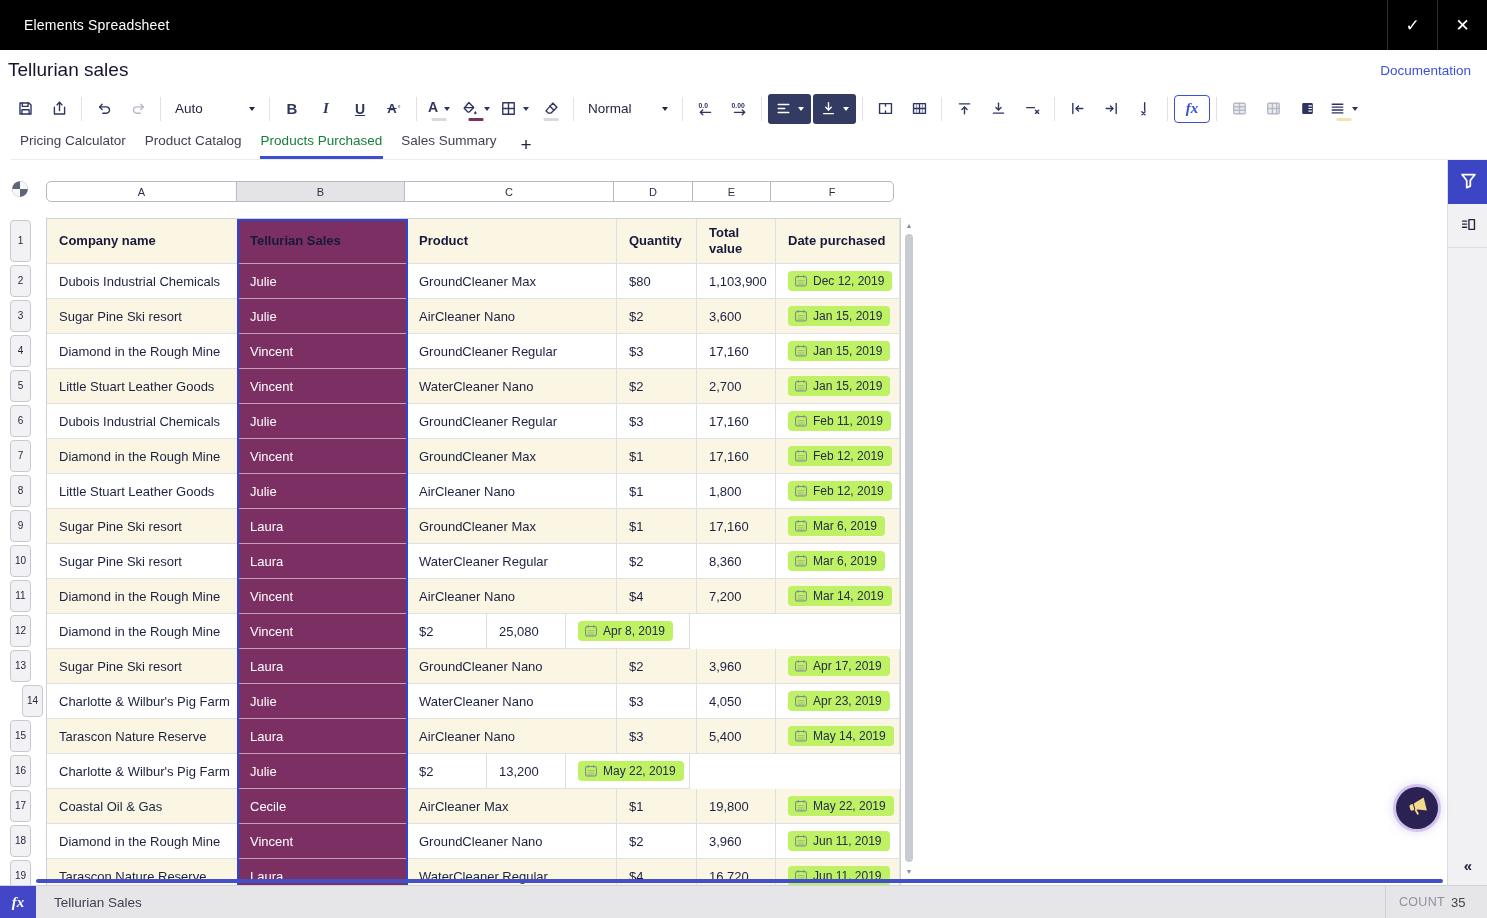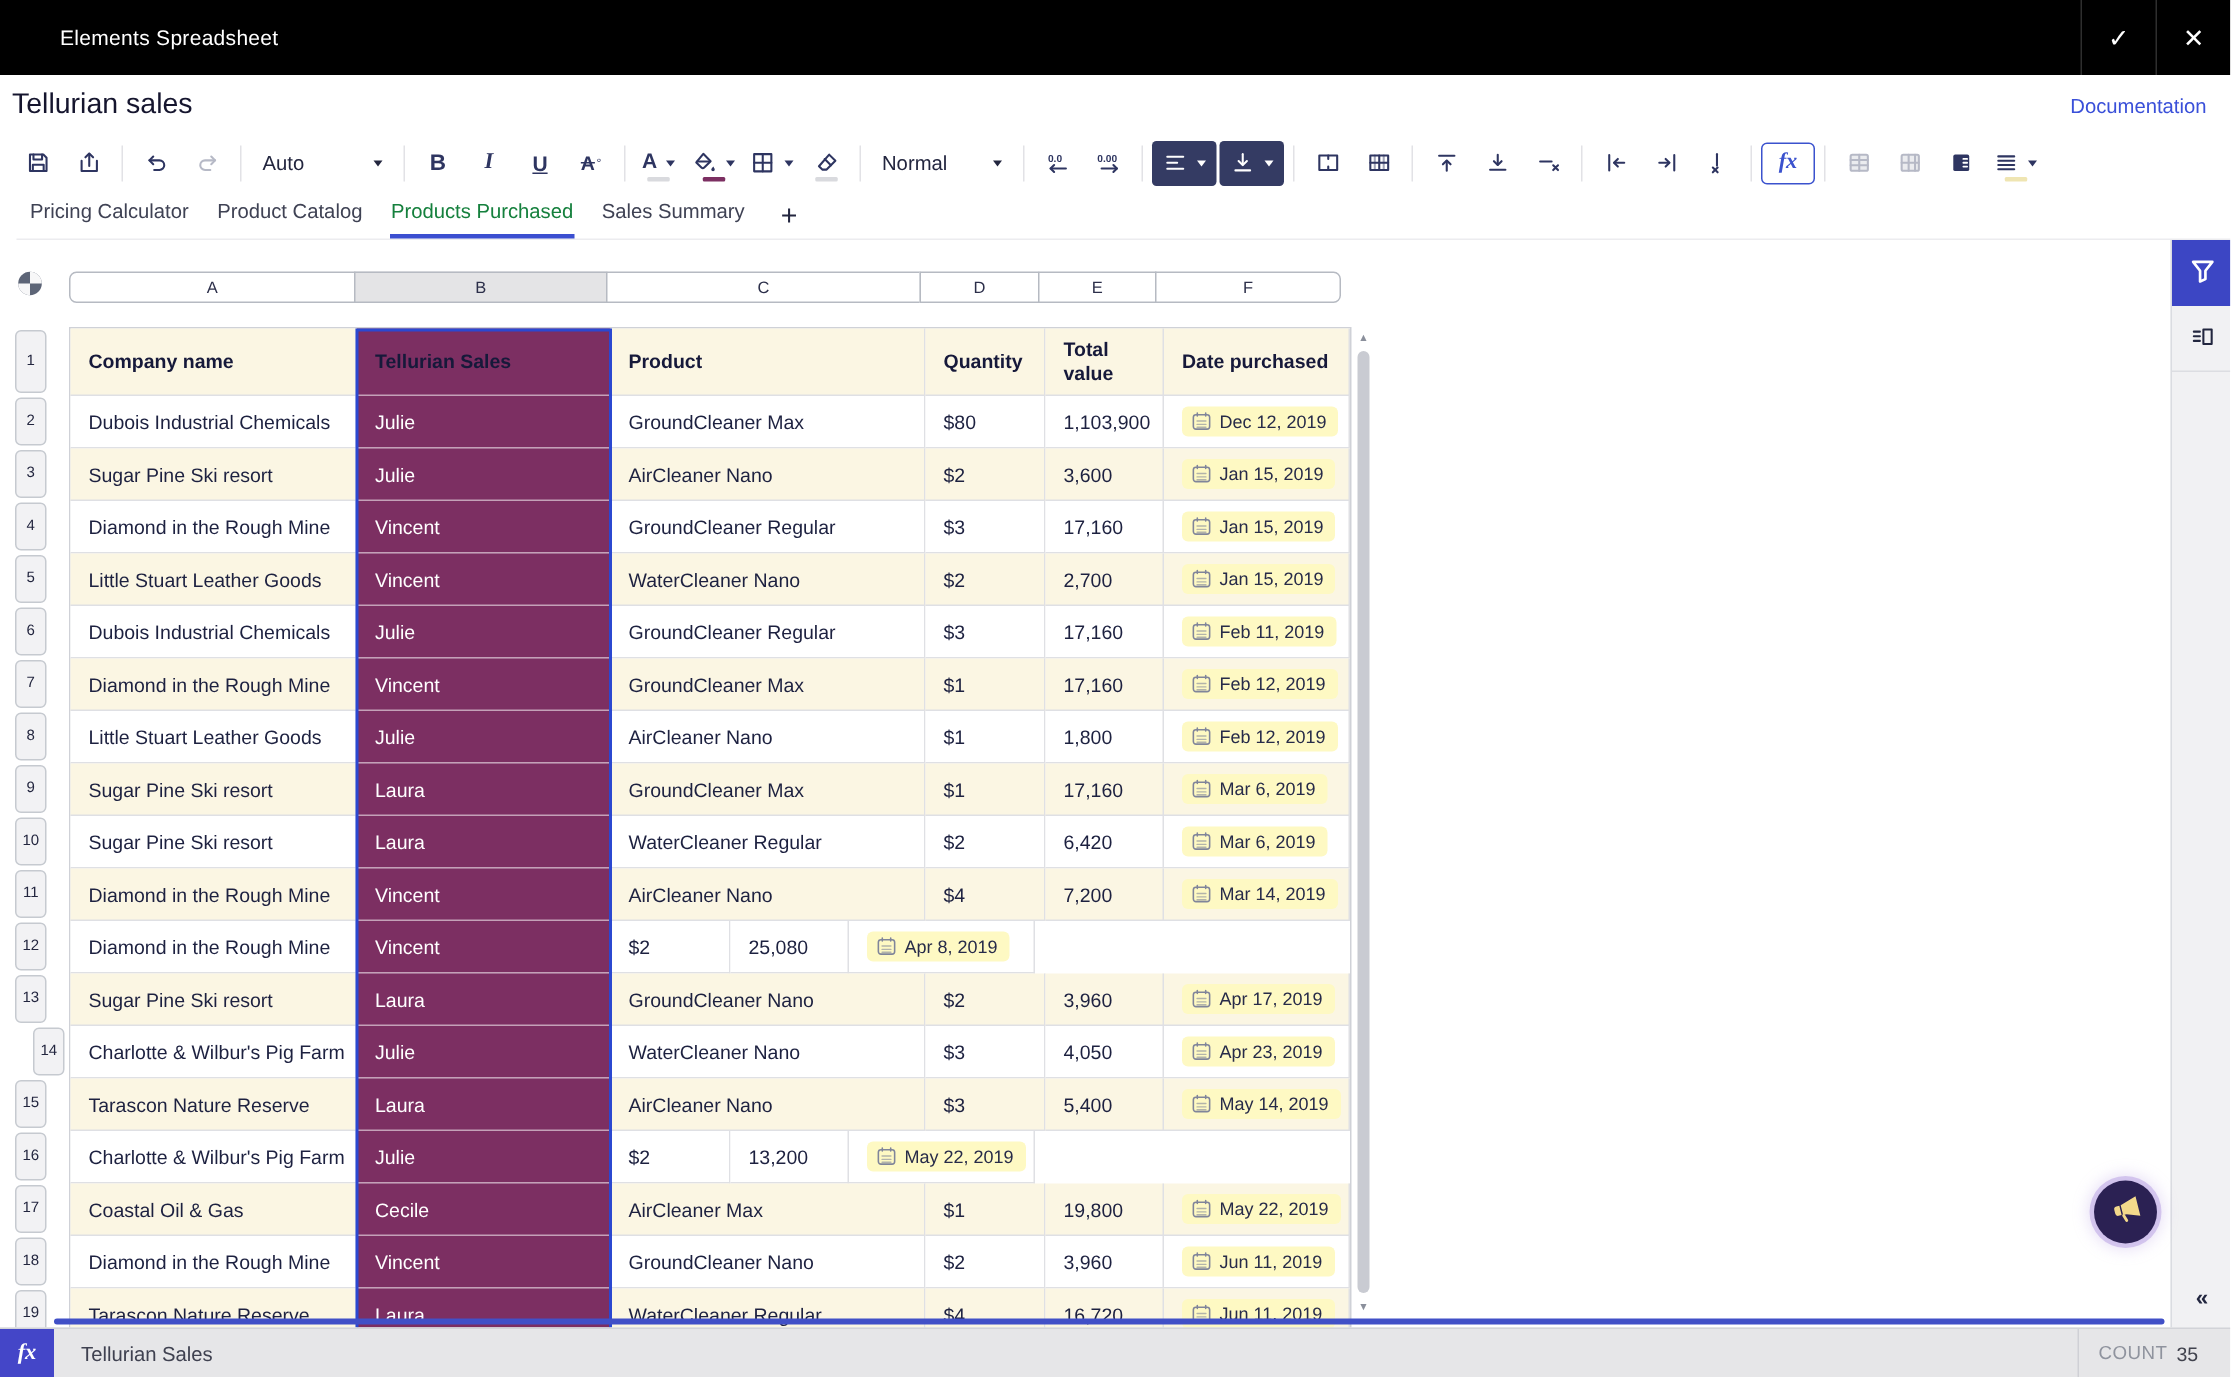--- a/index.html
+++ b/index.html
@@ -2,21 +2,21 @@
 <html><head>
 <meta charset="utf-8">
 <style>
   * { margin:0; padding:0; box-sizing:border-box; }
   html,body { background:#fff; }
   body { font-family:"Liberation Sans", sans-serif; }
   .app { position:relative; width:1487px; height:918px; overflow:hidden; background:#fff; }
 
   
   .titlebar { position:absolute; left:0; top:0; width:100%; height:50px; background:#000; display:flex; align-items:center; }
-  .titlebar .tb-title { color:#fff; font-size:14px; font-weight:500; margin-left:40px; letter-spacing:.2px; }
+  .titlebar .tb-title { color:#fff; font-size:14px; font-weight:500; margin-left:24px; letter-spacing:.2px; }
   .tb-actions { position:absolute; right:0; top:0; height:50px; display:flex; }
   .tb-actions button { width:50px; height:50px; background:transparent; border:none; border-left:1px solid #2e2e2e; color:#fff; font-size:17px; cursor:pointer; display:flex; align-items:center; justify-content:center; }
 
   
   .headerrow { position:absolute; left:0; top:50px; width:100%; height:40px; display:flex; align-items:center; }
   .page-title { font-size:19px; font-weight:500; color:#15152e; margin-left:8px; }
   .doc-link { position:absolute; right:16px; font-size:13.5px; color:#3a50d9; cursor:pointer; text-decoration:none; }
 
   
   .toolbar { position:absolute; left:0; top:90px; width:100%; height:37px; display:flex; align-items:center; padding-left:8px; }
@@ -58,21 +58,21 @@
   .rownum { position:absolute; left:10px; width:21px; background:#f2f2f4; border:1px solid #c6cad0; border-radius:4px; display:flex; align-items:center; justify-content:center; font-size:10px; font-weight:500; color:#23263f; cursor:pointer; }
 
   .sheet-table { position:absolute; left:46px; top:58px; width:855px; border:1px solid #cfd1d7; background:#fff; }
   .trow { display:flex; }
   .cell { border-right:1px solid #dfe0e4; border-bottom:1px solid #dfe0e4; padding:0 12px; display:flex; align-items:center; font-size:13px; color:#1d2140; background:#fff; overflow:hidden; white-space:nowrap; cursor:cell; }
   .trow.band .cell { background:#fbf6e3; }
   .trow.head .cell { font-weight:600; color:#16193a; white-space:normal; line-height:1.25; }
   .cell.sel { background:#7c2f62 !important; color:#fff; border-bottom:1px solid rgba(255,255,255,.55); border-right:1px solid rgba(255,255,255,.15); }
   .trow.head .cell.sel { font-weight:700; }
   .sel-overlay { position:absolute; top:0; pointer-events:none; border:2px solid #2b48d0; }
-  .dbadge { display:inline-flex; align-items:center; gap:5px; background:#fef9c3; border-radius:4px; padding:3px 8px 3px 6px; font-size:12px; font-weight:500; color:#272b49; }
+  .dbadge { display:inline-flex; align-items:center; gap:5px; background:#bef264; border-radius:4px; padding:3px 8px 3px 6px; font-size:12px; font-weight:500; color:#272b49; }
   .dbadge svg { flex:0 0 auto; }
 
   .vscroll { position:absolute; left:901px; top:58px; width:16px; height:660px; }
   .vscroll .arr { position:absolute; left:0; width:16px; height:14px; color:#8a8f9b; font-size:7px; display:flex; align-items:center; justify-content:center; cursor:pointer; }
   .vscroll .arr.up { top:0; } .vscroll .arr.down { bottom:0; }
   .vthumb { position:absolute; left:4px; top:16px; width:8px; height:628px; background:#c9cbd2; border-radius:4px; cursor:grab; }
   .hscroll { position:absolute; left:36px; top:719px; width:1407px; height:4px; background:#4150c7; border-radius:2px; cursor:grab; }
 
   .side-panel { position:absolute; right:0; top:0; width:40px; height:725px; background:#f1f1f3; border-left:1px solid #dadce1; }
   .sp-btn { width:40px; height:44px; border:none; display:flex; align-items:center; justify-content:center; cursor:pointer; background:transparent; color:#22263f; }
@@ -587,21 +587,21 @@
               </span>
               <span>Mar 6, 2019</span>
             </span>
           </div>
         </div>
         <div class="trow">
           <div class="cell" style="width: 191px; height: 35px;">Sugar Pine Ski resort</div>
           <div class="cell sel" style="width: 169px; height: 35px;">Laura</div>
           <div class="cell" style="width: 210px; height: 35px;">WaterCleaner Regular</div>
           <div class="cell" style="width: 80px; height: 35px;">$2</div>
-          <div class="cell" style="width: 79px; height: 35px;">6,420</div>
+          <div class="cell" style="width: 79px; height: 35px;">8,360</div>
           <div class="cell" style="width: 124px; height: 35px;">
             <span class="dbadge">
               <span style="display:flex">
                 <svg width="14" height="14" viewBox="0 0 16 16" fill="none" stroke="#80859a" stroke-width="1.2" stroke-linecap="round">
                   <rect x="1.8" y="2.8" width="12.4" height="11" rx="2"></rect>
                   <path d="M4.8 1.6v2.2M11.2 1.6v2.2"></path>
                   <path d="M4.6 7.6h6.8M4.6 10.2h6.8M4.6 12.4h6.8" opacity=".6" stroke-width="1"></path>
                 </svg>
               </span>
               <span>Mar 6, 2019</span>

